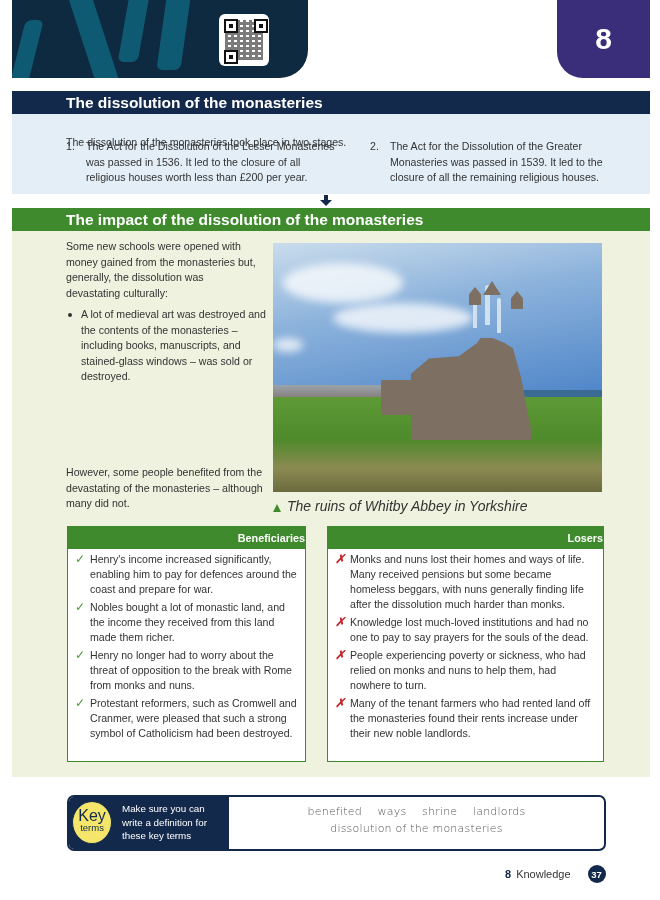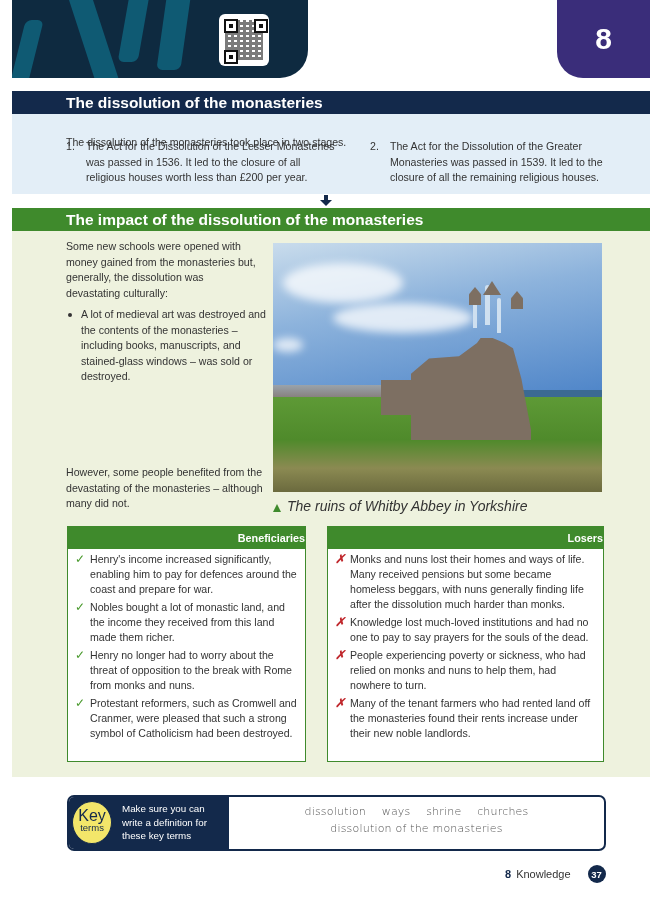--- a/index.html
+++ b/index.html
@@ -203,24 +203,24 @@
 <div class="abs kt">
   <div class="kt-left">
     <div class="kt-badge">
       <span class="kt-k1">Key</span>
       <span class="kt-k2">terms</span>
     </div>
     <div class="kt-text">Make sure you can write a definition for these key terms</div>
   </div>
   <div class="kt-terms">
     <div>
-      <span>dissolution</span>
+      <span>benefited</span>
       <span>ways</span>
       <span>shrine</span>
-      <span>churches</span>
+      <span>landlords</span>
     </div>
     <div><span>dissolution of the monasteries</span></div>
   </div>
 </div>
 
 <div class="abs foot">
   <b>8</b>
   <span>Knowledge</span>
   <span class="pg">37</span>
 </div>

